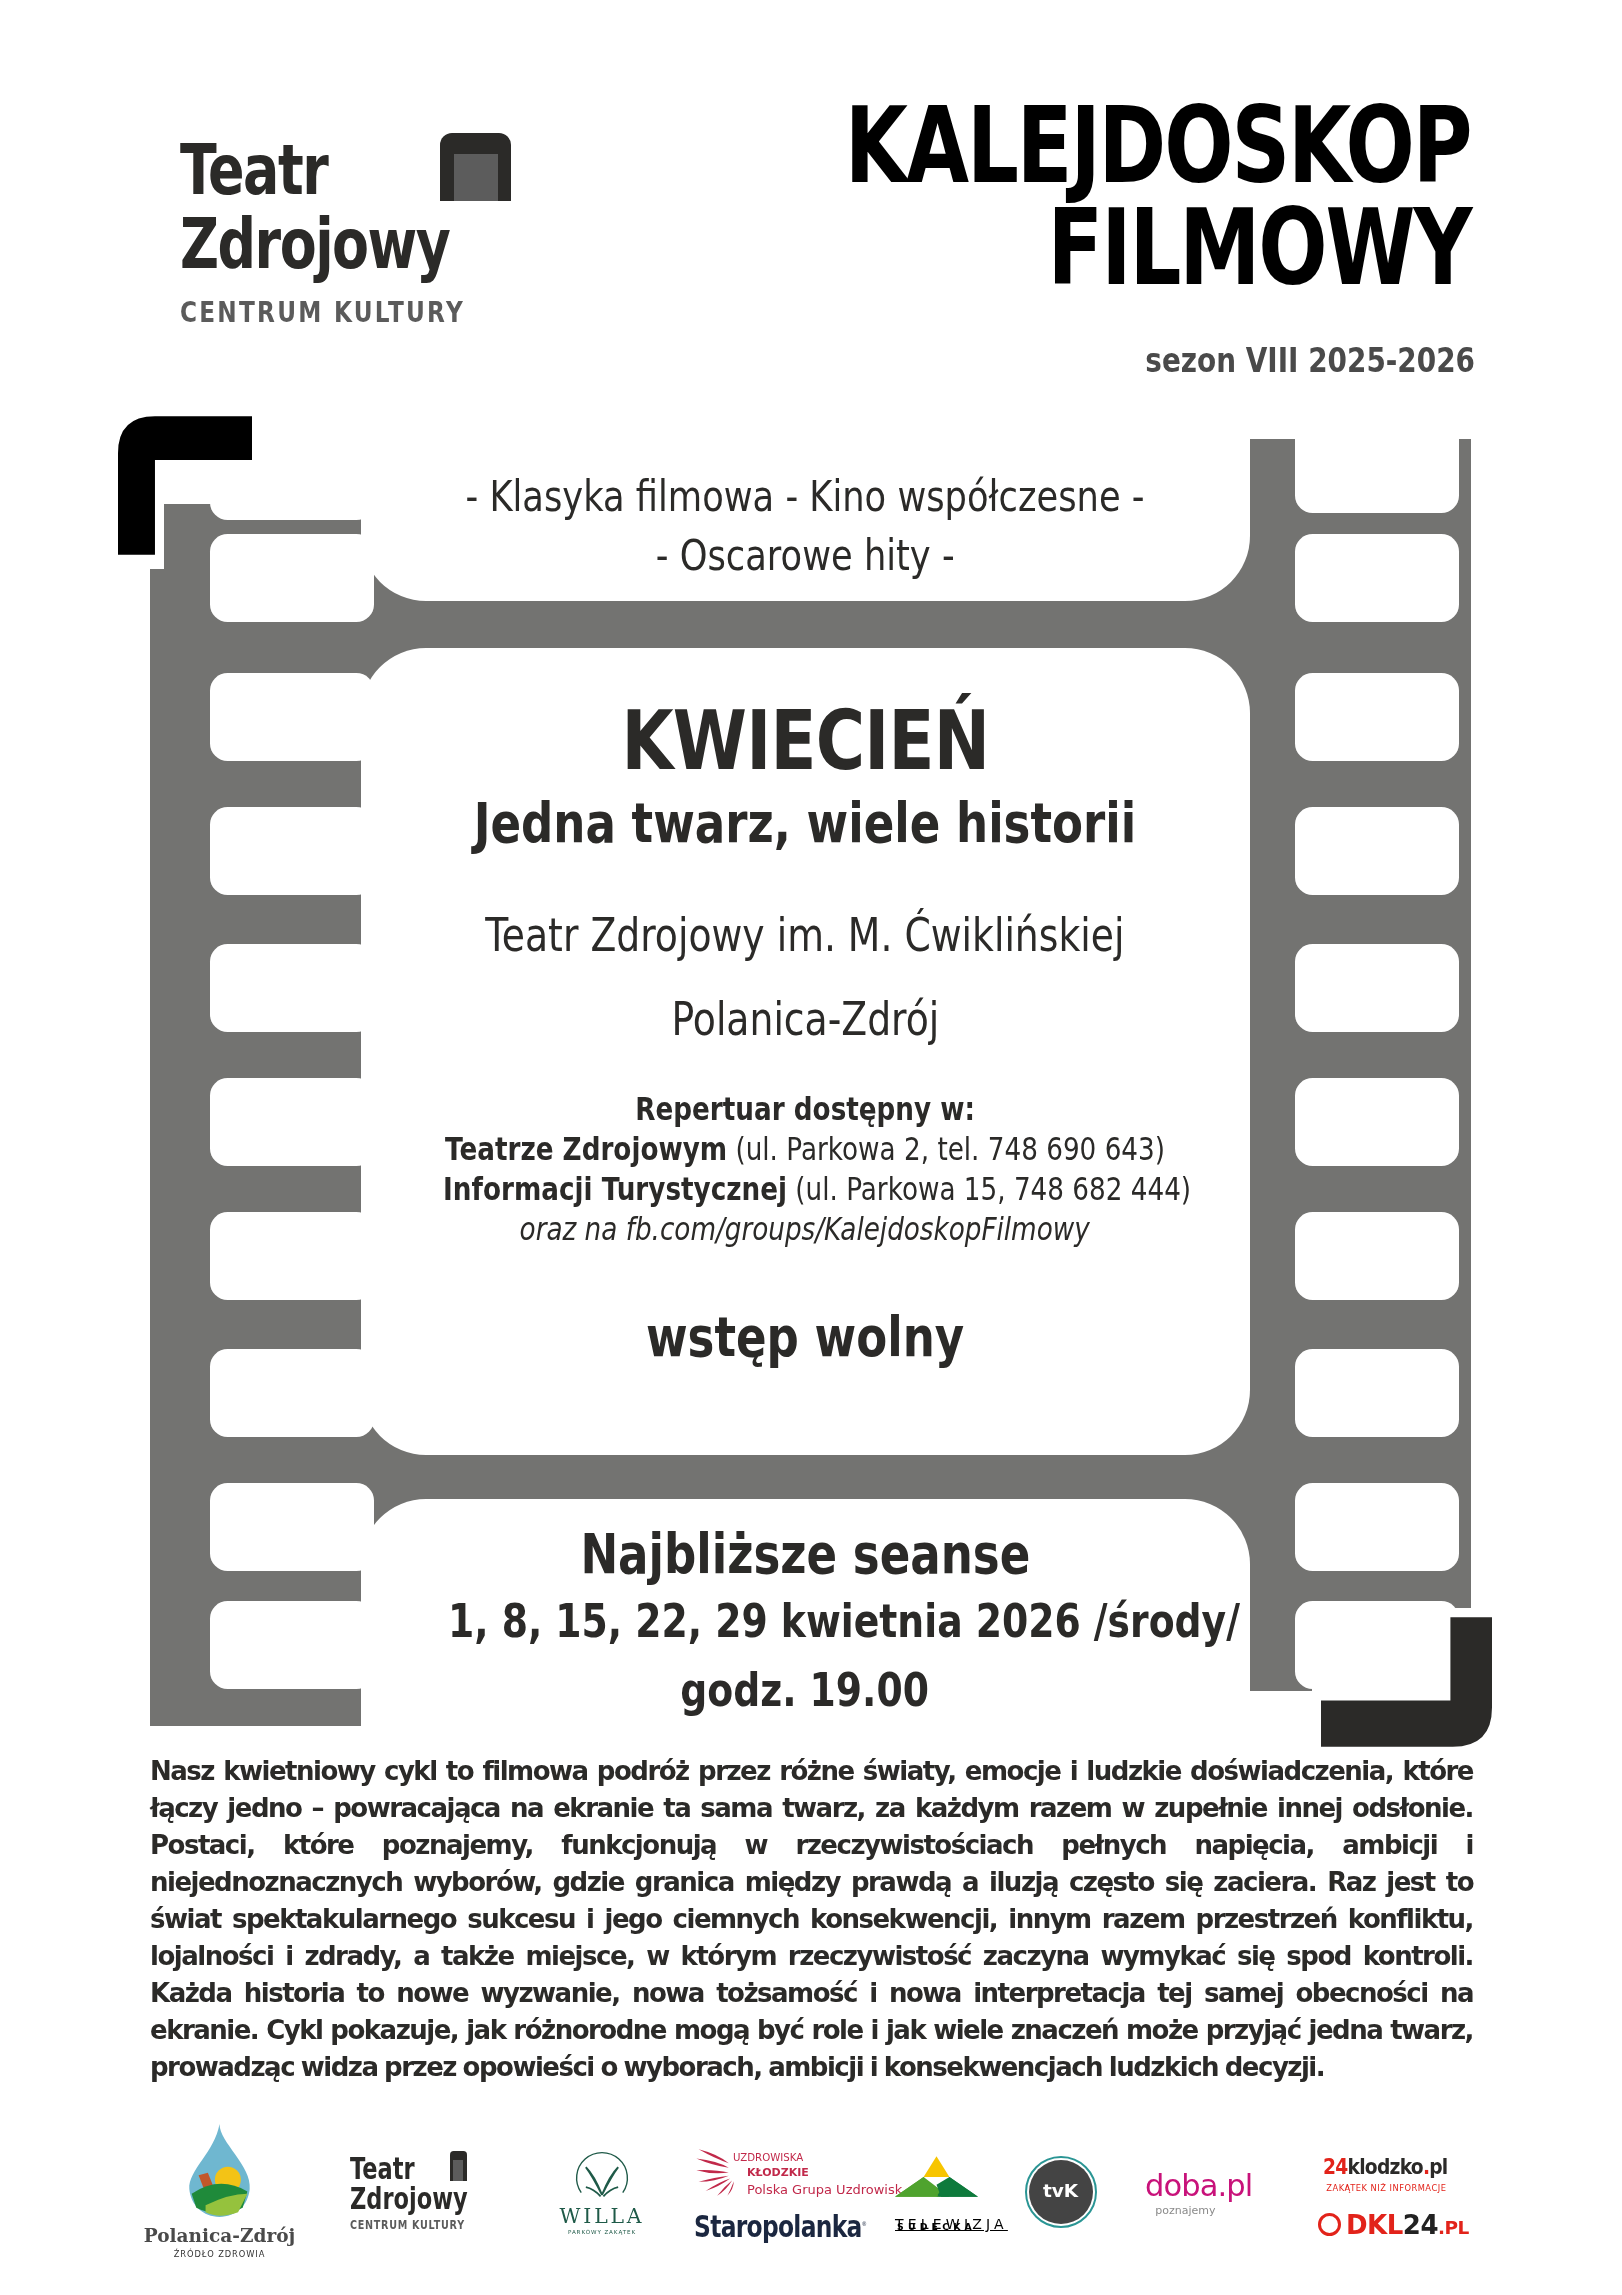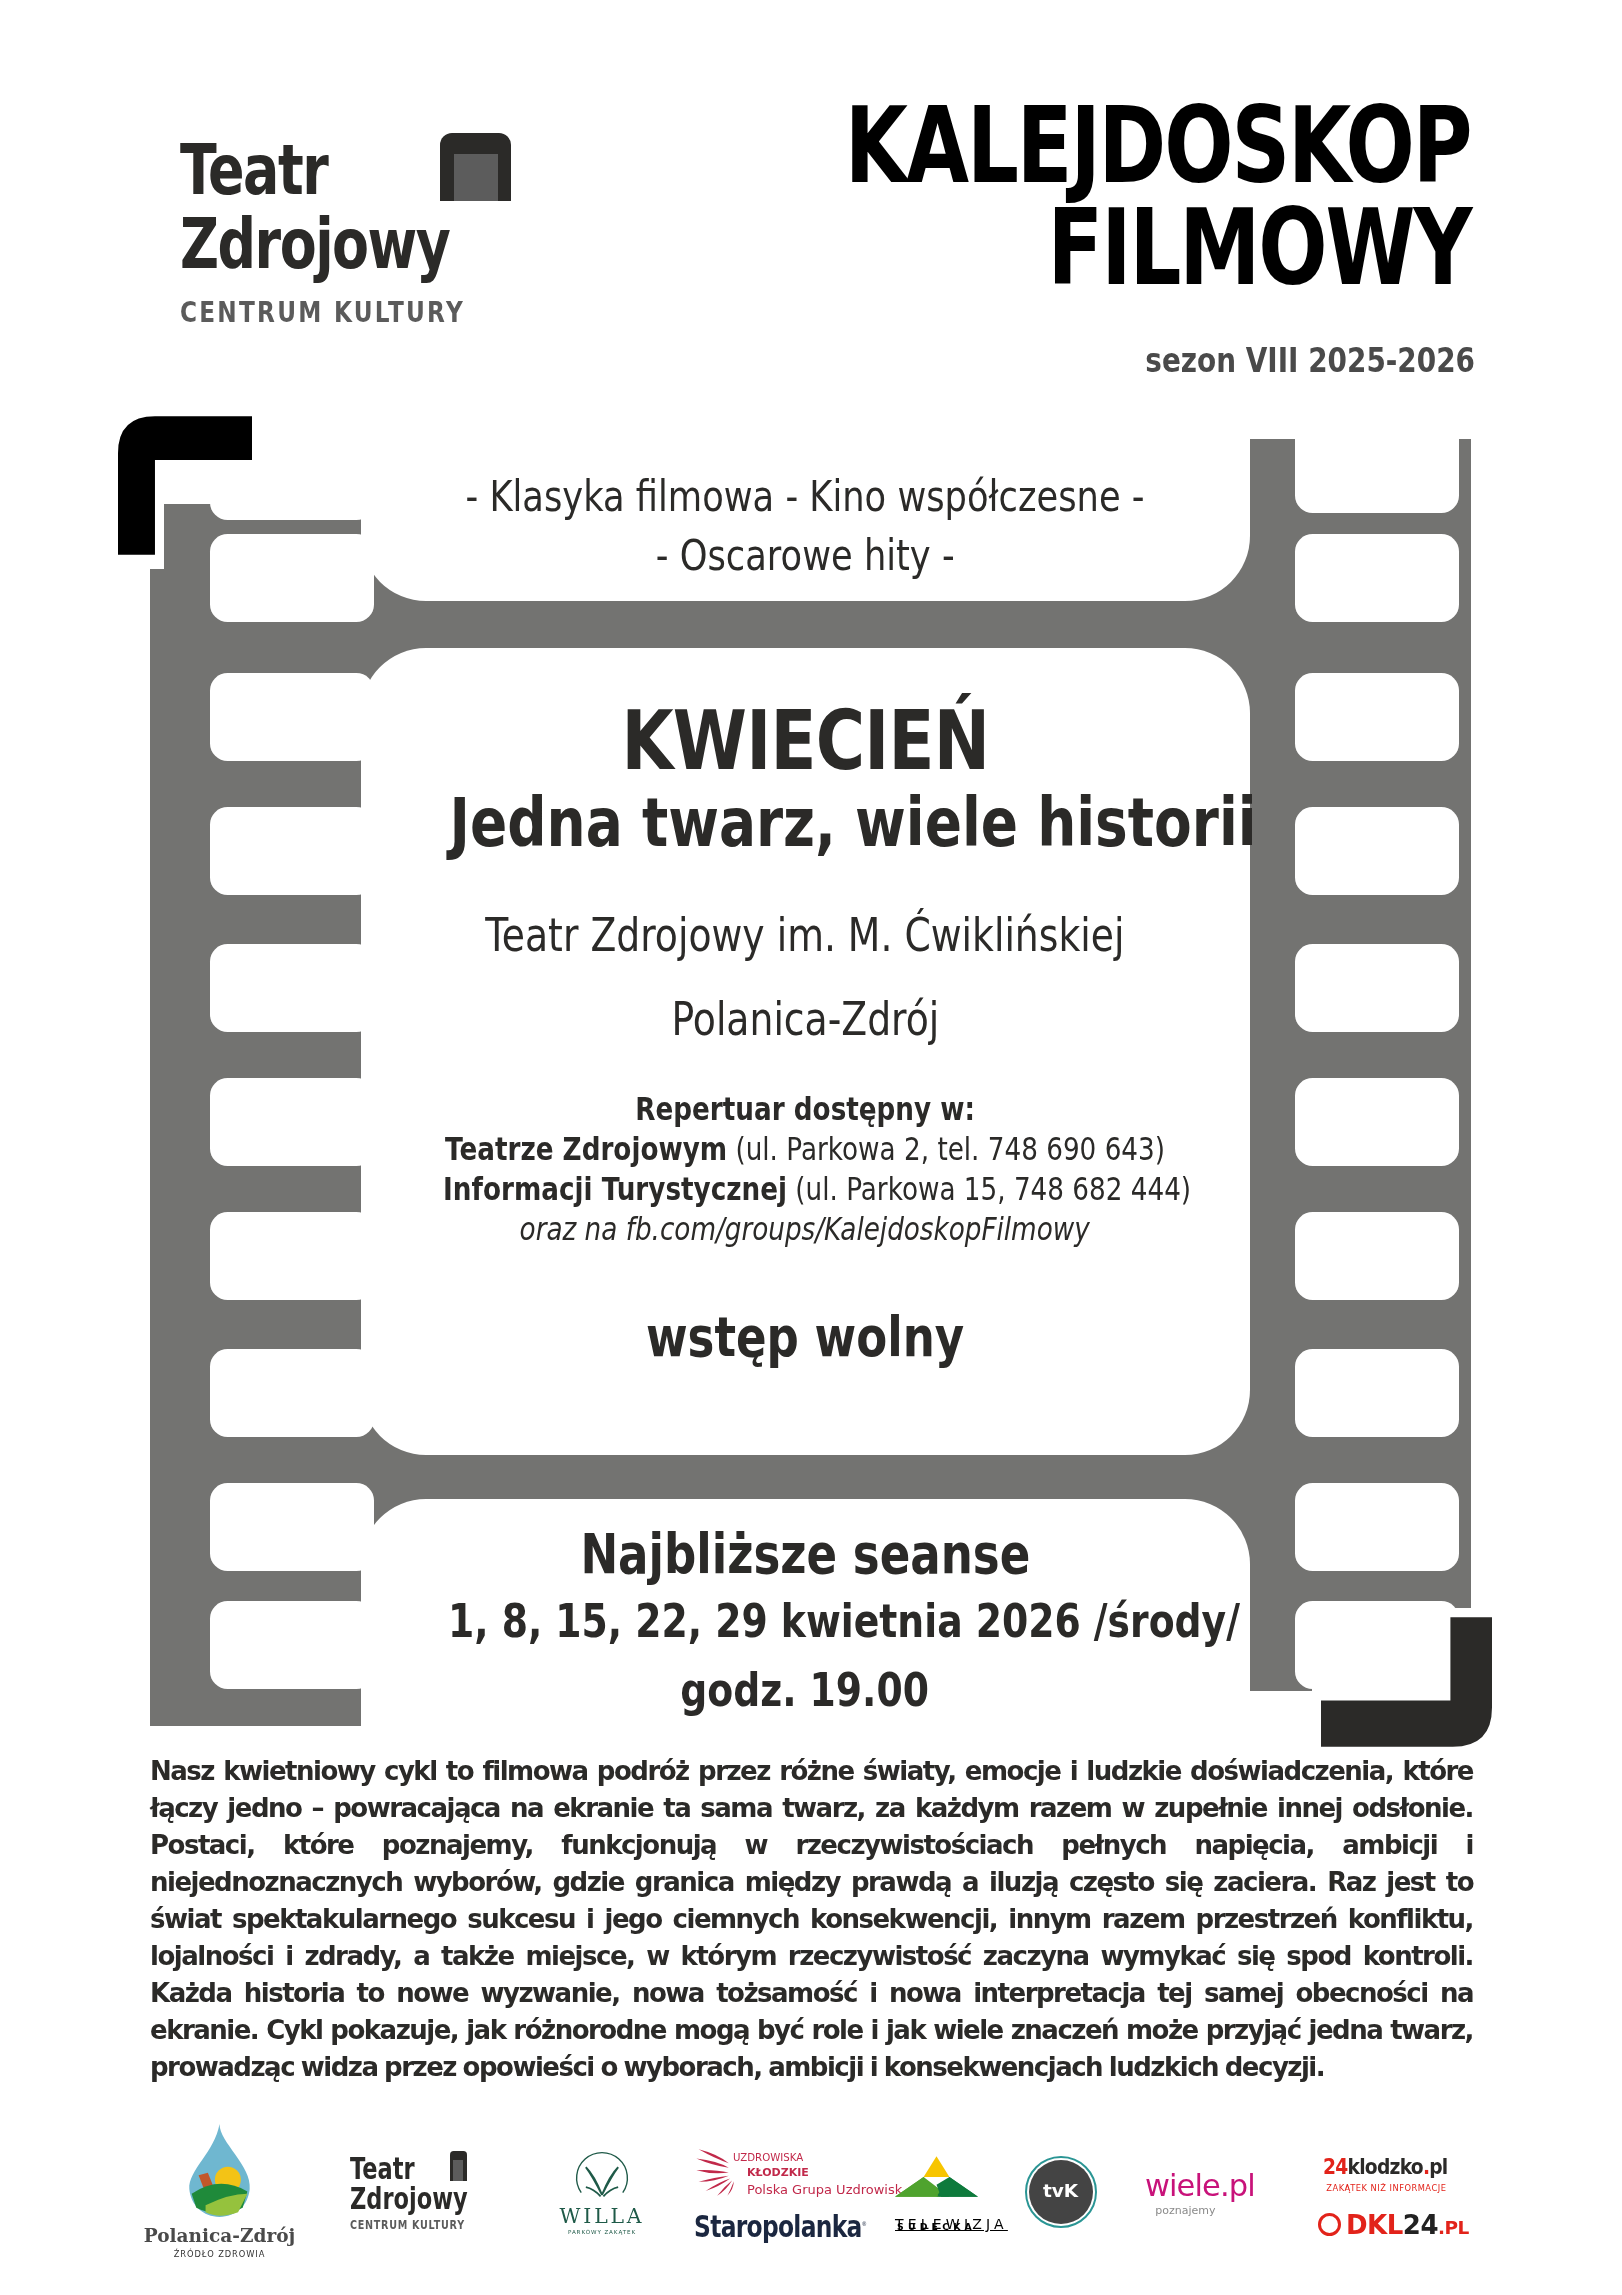--- a/index.html
+++ b/index.html
@@ -43,21 +43,21 @@
   .bracket-tl { position:absolute; left:118px; top:416px; width:134px; height:139px; }
   .bracket-br { position:absolute; left:1321px; top:1617px; width:171px; height:130px; }
 
   .frame-content { position:absolute; text-align:center; color:#2b2a28; pointer-events:auto; }
   .cond { display:inline-block; transform:scaleX(0.82); transform-origin:center; white-space:nowrap; }
   .f1 { left:361px; width:888px; top:467px; }
   .f1 .line { font-family:"DejaVu Sans", sans-serif; font-size:43px; line-height:59px; }
 
   .f2 { left:361px; width:888px; top:694px; }
   .f2 .month { font-family:"DejaVu Sans", sans-serif; font-weight:bold; font-size:82px; line-height:93px; letter-spacing:-0.9px; }
-  .f2 .subtitle { font-family:"DejaVu Sans", sans-serif; font-weight:bold; font-size:67px; line-height:65px; margin-top:3.7px; }
+  .f2 .subtitle { font-family:"DejaVu Sans", sans-serif; font-weight:bold; font-size:55px; line-height:65px; margin-top:3.7px; }
   .f2 .venue { font-family:"DejaVu Sans", sans-serif; font-size:46px; line-height:56px; margin-top:51px; }
   .f2 .city { font-family:"DejaVu Sans", sans-serif; font-size:46px; line-height:56px; margin-top:28px; }
   .f2 .rep-title { font-family:"DejaVu Sans", sans-serif; font-weight:bold; font-size:32px; line-height:40px; margin-top:42px; }
   .f2 .rep-line { font-family:"DejaVu Sans", sans-serif; font-size:32px; line-height:40px; }
   .f2 .rep-line b { font-weight:bold; }
   .f2 .rep-fb { font-family:"DejaVu Sans", sans-serif; font-style:italic; font-size:32px; line-height:40px; }
   .f2 .free { font-family:"DejaVu Sans", sans-serif; font-weight:bold; font-size:55px; line-height:65px; margin-top:56px; }
 
   .f3 { left:361px; width:888px; top:1522px; }
   .f3 .h { font-family:"DejaVu Sans", sans-serif; font-weight:bold; font-size:55px; line-height:65px; }
@@ -228,21 +228,21 @@
     <div class="sp-text" style="left:0; top:60px; width:83px; text-align:center; font-size:14px; color:#000; letter-spacing:4.2px;text-decoration:underline;">TELEWIZJA</div>
     <div class="sp-text" style="left:0; top:65px; width:83px; text-align:center; font-size:9.3px; font-weight:bold; color:#000; letter-spacing:4.2px;">SUDECKA</div>
   </div>
 
   <div class="sp" style="left:1025px; top:46px; width:72px; height:72px; border-radius:50%; border:2.3px solid #2a9594; background:#fff;">
     <div style="position:absolute; left:1.9px; top:1.9px; right:1.9px; bottom:1.9px; border-radius:50%; background:#444;"></div>
     <div class="sp-text" style="left:0; top:22px; width:67px; text-align:center; font-size:18.5px; font-weight:bold; color:#fff;">tvK</div>
   </div>
 
   <div class="sp" style="left:1145px; top:58px; width:111px; height:65px;">
-    <div class="sp-text" style="left:0; top:0; font-size:30.5px; color:#c8127a; letter-spacing:-0.9px;">wiele.pl</div>
+    <div class="sp-text" style="left:0; top:0; font-size:30.5px; color:#c8127a; letter-spacing:-0.9px;">doba.pl</div>
     <div class="sp-text" style="left:10.2px; top:36px; font-size:11px; color:#8a8a8a;">poznajemy</div>
   </div>
 
   <div class="sp" style="left:1318px; top:44px; width:153px; height:102px;">
     <div class="sp-text" style="left:4.6px; top:0; font-size:22px; font-weight:bold; letter-spacing:-0.9px; transform:scaleX(0.85); transform-origin:left;"><span style="color:#e2231a;">24</span><span style="color:#2b2a28;">klodzko</span><span style="color:#e2231a;">.</span><span style="color:#2b2a28;">pl</span></div>
     <div class="sp-text" style="left:8.3px; top:29px; font-size:8.3px; color:#e2231a; letter-spacing:0.5px;">ZAKĄTEK NIŻ INFORMACJE</div>
     <div style="position:absolute; left:0; top:59px; width:23px; height:23px; border-radius:50%; border:3.2px solid #e2231a;"></div>
     <div class="sp-text" style="left:28px; top:56px; font-size:26px; font-weight:bold; letter-spacing:-0.5px;"><span style="color:#e2231a;">DKL</span><span style="color:#222;">24</span><span style="color:#e2231a; font-size:18.5px;">.PL</span></div>
   </div>
 </div>

